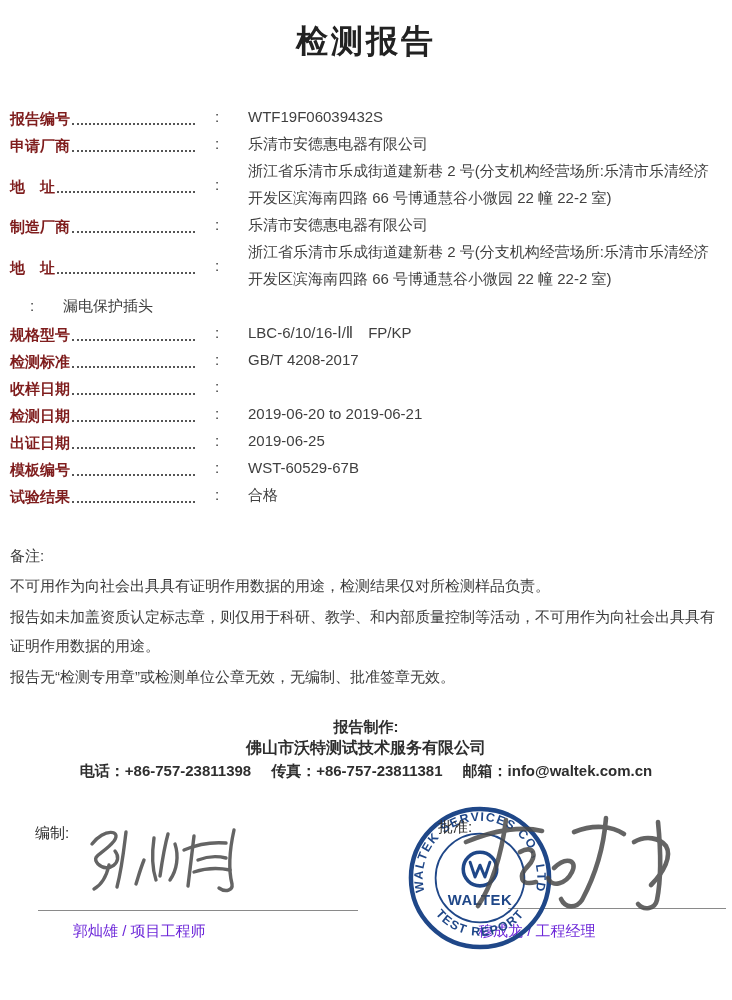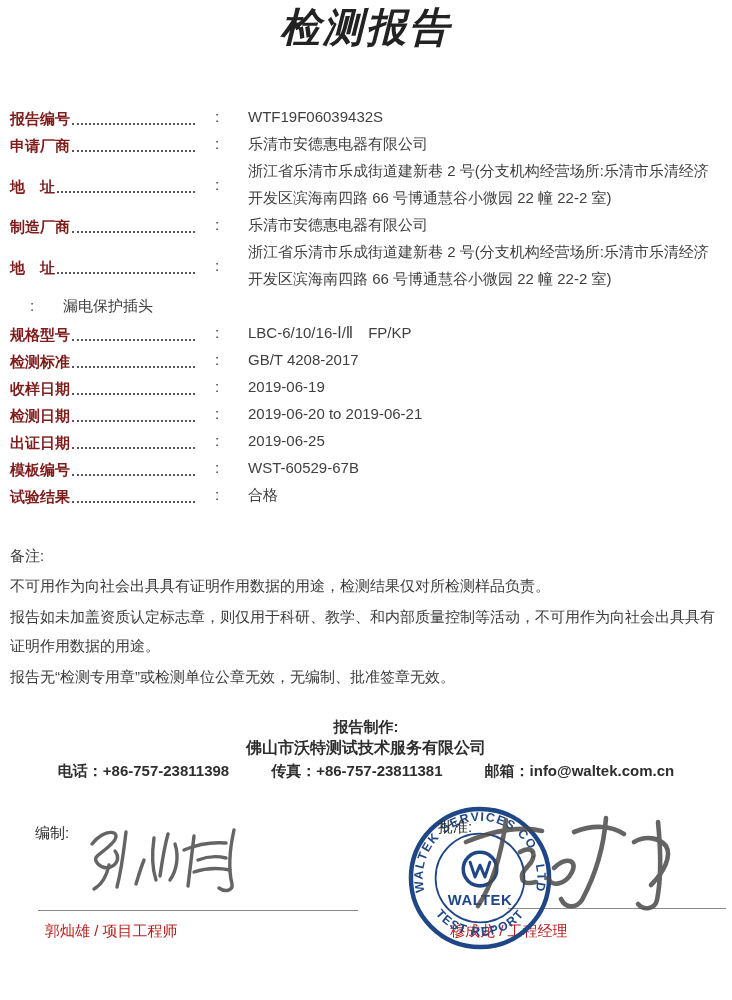--- a/index.html
+++ b/index.html
@@ -10,27 +10,26 @@
     width:732px;
   }
   .page {
     position:relative;
     width:732px; height:1000px;
     background:#ffffff;
     overflow:hidden;
   }
   .doc-title {
     text-align:center;
-    font-size:40px;
+    font-size:32px;
     font-weight:bold;
     letter-spacing:3px;
     color:#222;
-    padding-top:0;
+    padding-top:20px;
     height:103px;
-    font-style:italic;
   }
   .fields { padding:0 10px 0 10px; }
   .field-row {
     display:flex;
     align-items:center;
     font-size:15px;
   }
   .fr-label {
     width:185px;
     display:flex;
@@ -64,40 +63,40 @@
     color:#3f3f3f;
   }
   .remarks { padding:0 10px; margin-top:34px; font-size:15px; }
   .remarks-heading { line-height:27px; margin-bottom:2px; }
   .remark-line { line-height:29px; margin-bottom:2px; }
   .maker { margin-top:26px; text-align:center; font-weight:bold; color:#2e2e2e; }
   .maker-heading { font-size:15px; line-height:20px; }
   .maker-company { font-size:16px; line-height:22px; }
   .maker-address { font-size:15px; line-height:23px; }
   .maker-contacts {
-    display:flex; justify-content:center; gap:42px;
+    display:flex; justify-content:center; gap:20px;
     font-size:15px; line-height:23px;
   }
   .sig-area { position:relative; margin-top:22px; height:190px; }
   .sig-label {
     position:absolute; font-size:15px; color:#2e2e2e; white-space:nowrap;
   }
   .prepared-label { left:35px; top:20px; }
   .approved-label { left:438px; top:14px; z-index:3; }
   .sig-svg { position:absolute; }
   .left-sig { left:78px; top:16px; z-index:2; }
   .right-sig { left:452px; top:4px; z-index:4; }
   .sig-line {
     position:absolute; height:0;
     border-top:1px solid #8a8a8a;
   }
   .left-line { left:38px; top:106px; width:320px; }
   .right-line { left:508px; top:104px; width:218px; }
   .sig-name {
-    position:absolute; font-size:15px; color:#b91c1c; white-space:nowrap;
+    position:absolute; font-size:15px; color:#6d28d9; white-space:nowrap;margin-left:28px;
   }
   .left-name { left:45px; top:118px; }
   .right-name { left:450px; top:118px; }
   .stamp-box { position:absolute; left:406px; top:0px; width:148px; height:148px; z-index:1; }
 </style>
 </head>
 <body>
 
 <div class="page">
 
@@ -164,21 +163,20 @@
         </span>
       <span class="fr-colon">:</span>
       <span class="fr-value">GB/T 4208-2017</span>
     </div>
     <div class="field-row">
       <span class="fr-label">
           <span class="lbl">收样日期</span>
           <span class="fr-dots"></span>
         </span>
       <span class="fr-colon">:</span>
-      <span class="fr-value">2019-06-19</span>
     </div>
     <div class="field-row">
       <span class="fr-label">
           <span class="lbl">检测日期</span>
           <span class="fr-dots"></span>
         </span>
       <span class="fr-colon">:</span>
       <span class="fr-value">2019-06-20 to 2019-06-21</span>
     </div>
     <div class="field-row">

